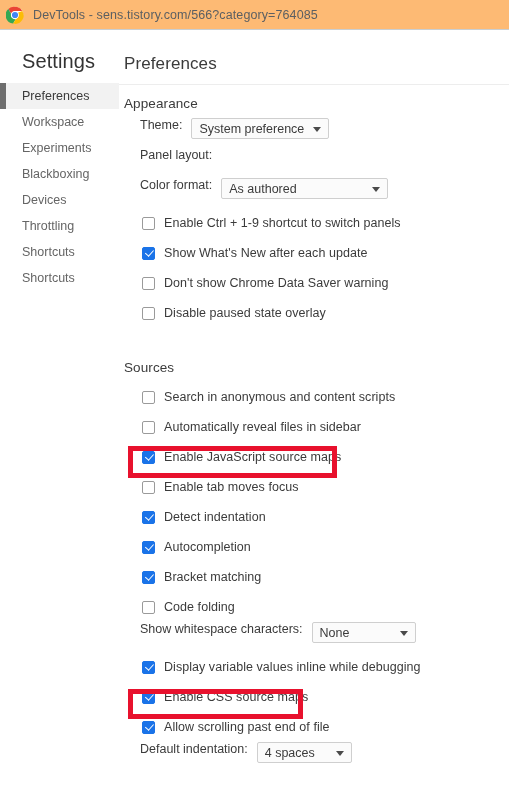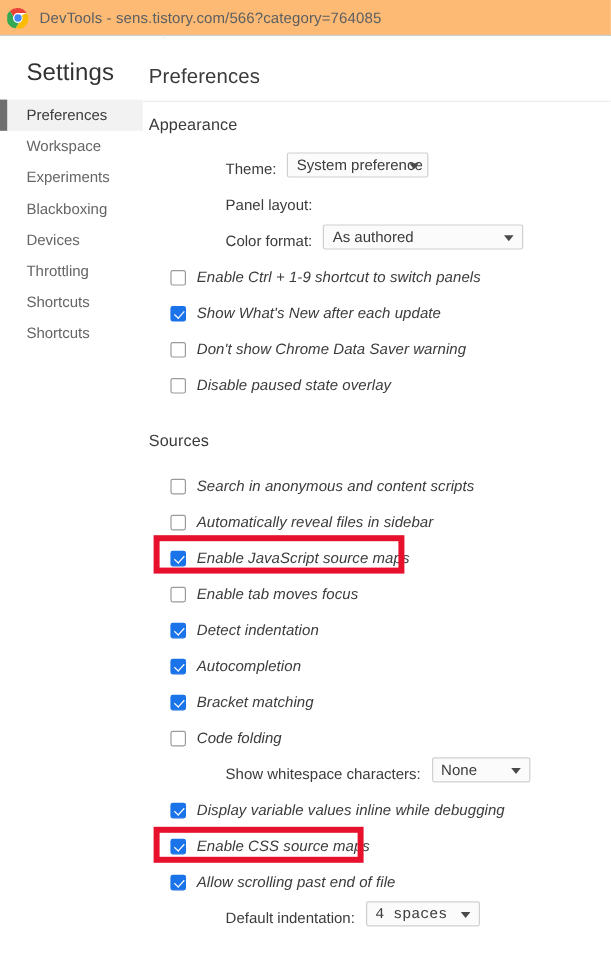--- a/index.html
+++ b/index.html
@@ -113,24 +113,23 @@
     padding: 11px 12px 7px 5px;
     letter-spacing: 0.1px;
   }
   .section-gap {
     height: 21px;
   }
 
   
   .select-row {
     display: flex;
-    align-items: flex-end;
+    align-items: flex-start;
     height: 30px;
     padding-left: 21px;
-    margin-left: 48px;
   }
   .select-row .lbl {
     font-size: 12.5px;
     color: #3b3b3b;
     margin-right: 9px;
     white-space: nowrap;
   }
   .fake-select {
     position: relative;
     display: inline-flex;
@@ -149,33 +148,32 @@
   .fake-select .arrow {
     position: absolute;
     right: 7px;
     top: 50%;
     margin-top: -2px;
     width: 0; height: 0;
     border-left: 4px solid transparent;
     border-right: 4px solid transparent;
     border-top: 5px solid #4a4a4a;
   }
-  .w-sel-theme  { width: 118px; }
+  .w-sel-theme  { width: 138px; }
   .w-sel-panel  { width: 85px; }
   .w-sel-color  { width: 167px; }
-  .w-sel-ws     { width: 82px; }
-  .w-sel-indent { width: 95px; font-family: Liberation Mono, monospace; }
+  .w-sel-ws     { width: 104px; }
+  .w-sel-indent { width: 95px; }
 
   .check-row {
     display: flex;
-    align-items: flex-end;
+    align-items: center;
     height: 30px;
     padding-left: 23px;
     position: relative;
-    font-style: italic;
   }
   .cbox {
     width: 13px;
     height: 13px;
     flex: 0 0 13px;
     box-sizing: border-box;
     border: 1px solid #9a9a9a;
     border-radius: 2px;
     background: #ffffff;
     margin-right: 9px;

